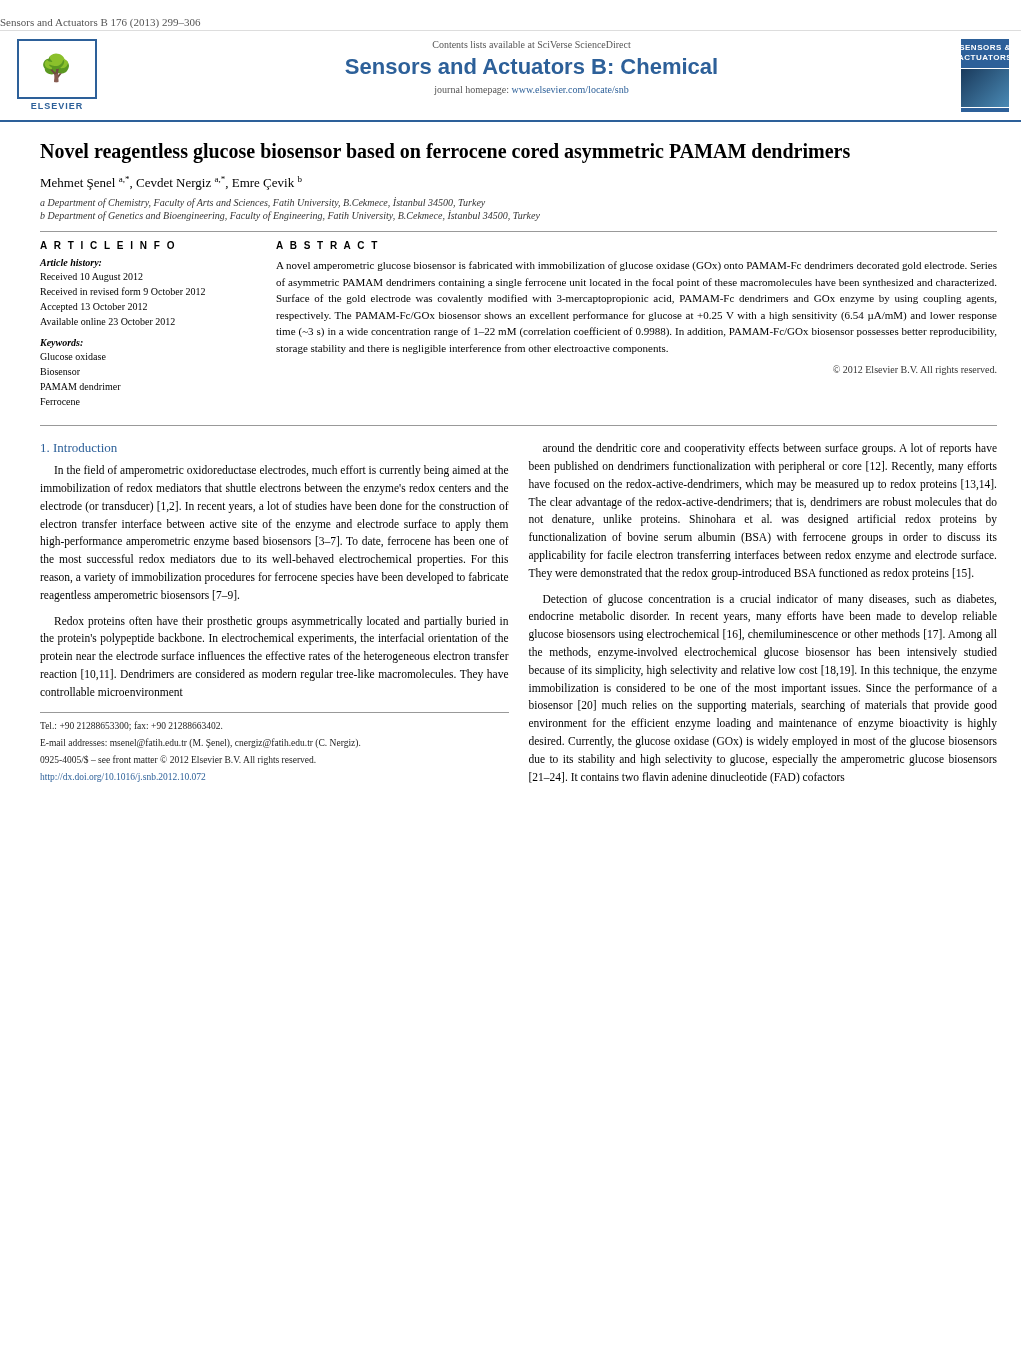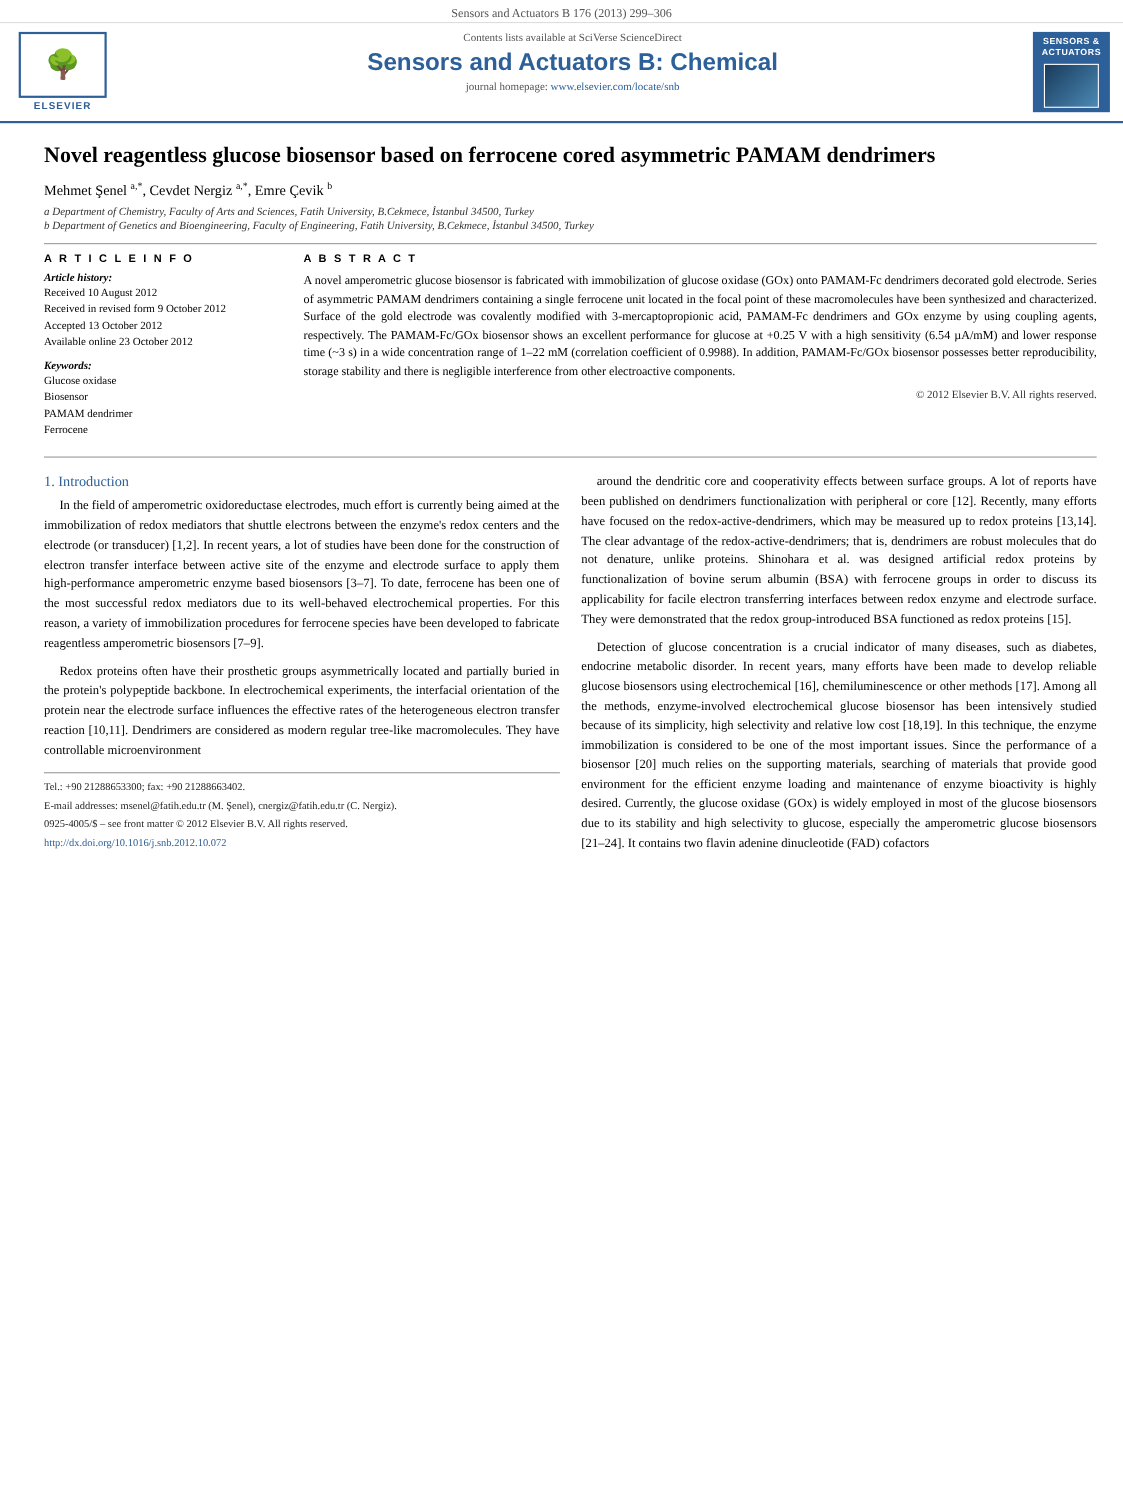--- a/index.html
+++ b/index.html
@@ -14,22 +14,21 @@
     .page {
       width: 1021px;
       min-height: 1351px;
       background: #fff;
       display: flex;
       flex-direction: column;
     }
     
     .top-bar {
       background: #fff;
-      text-align: center;
-      padding: 6px 0 2px 0;
+      padding: 16px 0 2px 0;
       font-size: 11px;
       color: #555;
       border-bottom: 1px solid #ddd;
     }
     .journal-header {
       display: flex;
       align-items: stretch;
       border-bottom: 2px solid #2d6099;
       padding: 8px 12px;
       gap: 10px;
@@ -82,21 +81,21 @@
       color: #2d6099;
       font-family: Arial, sans-serif;
       margin-bottom: 4px;
     }
     .journal-homepage {
       font-size: 10px;
       color: #555;
     }
     .journal-homepage a { color: #2d6099; text-decoration: none; }
     .journal-cover {
-      width: 70px;
+      width: 48px;
       flex-shrink: 0;
       background: #2d6099;
       display: flex;
       flex-direction: column;
       align-items: center;
       justify-content: center;
       color: #fff;
       font-size: 7px;
       font-family: Arial, sans-serif;
       font-weight: bold;

